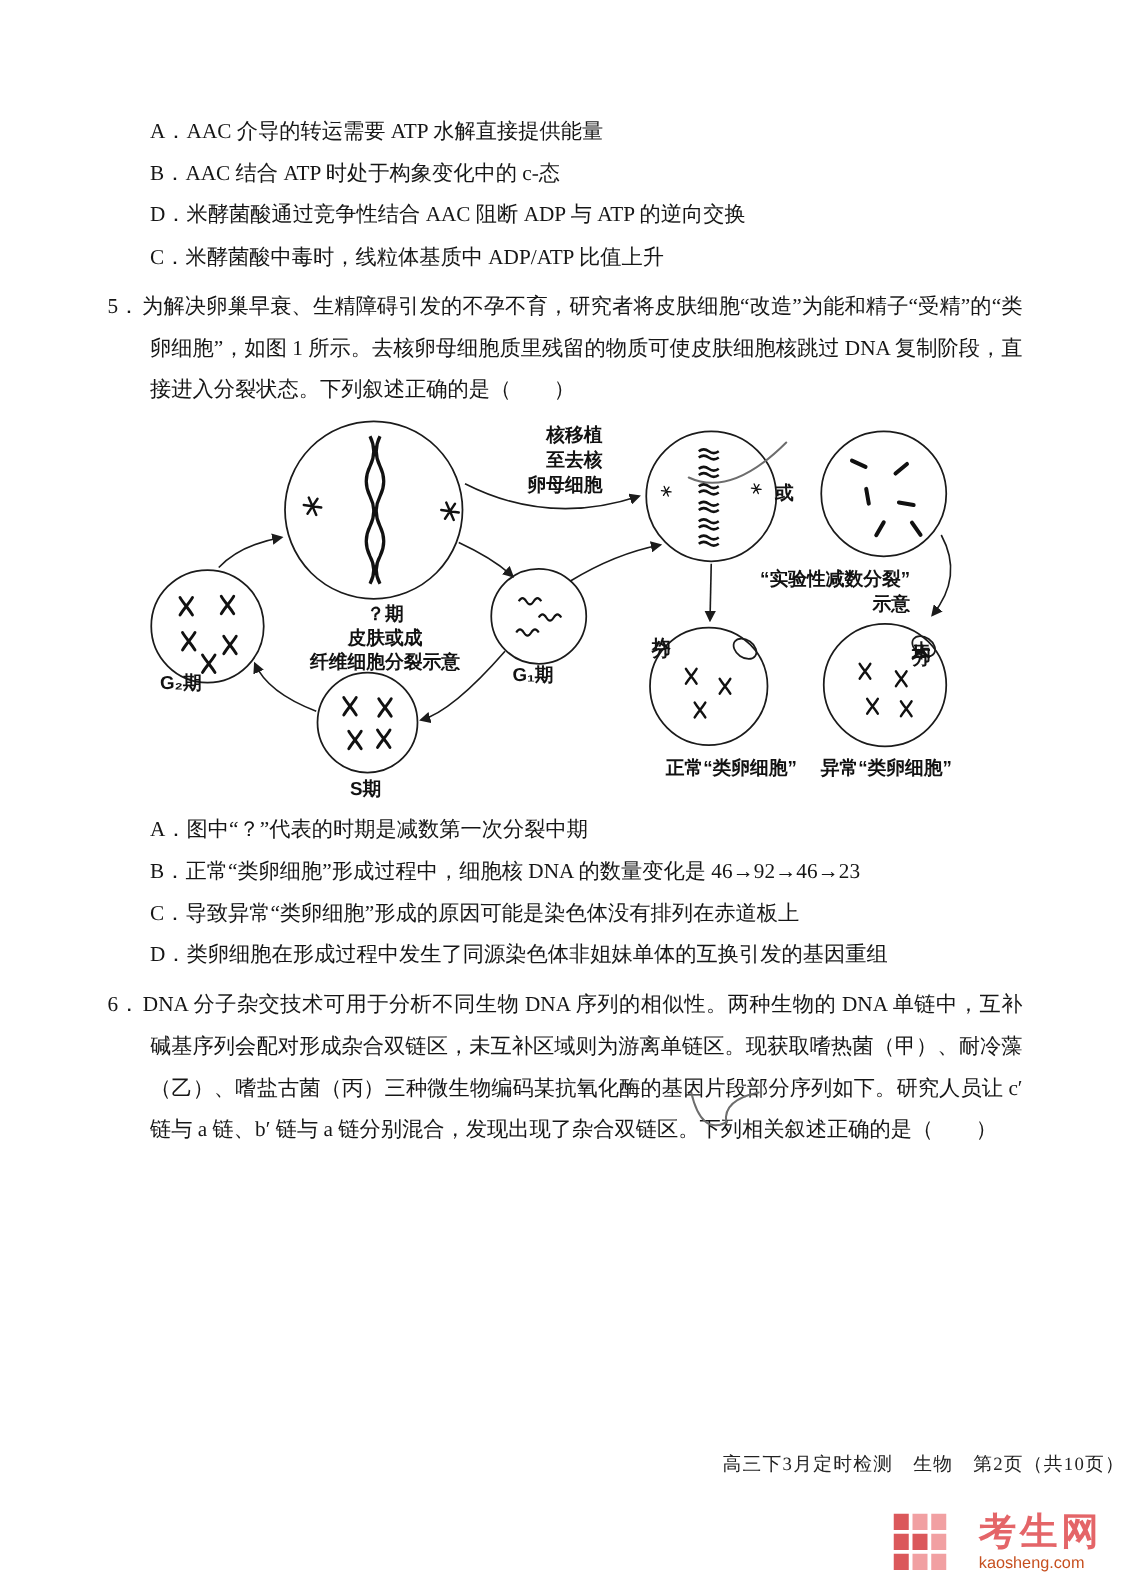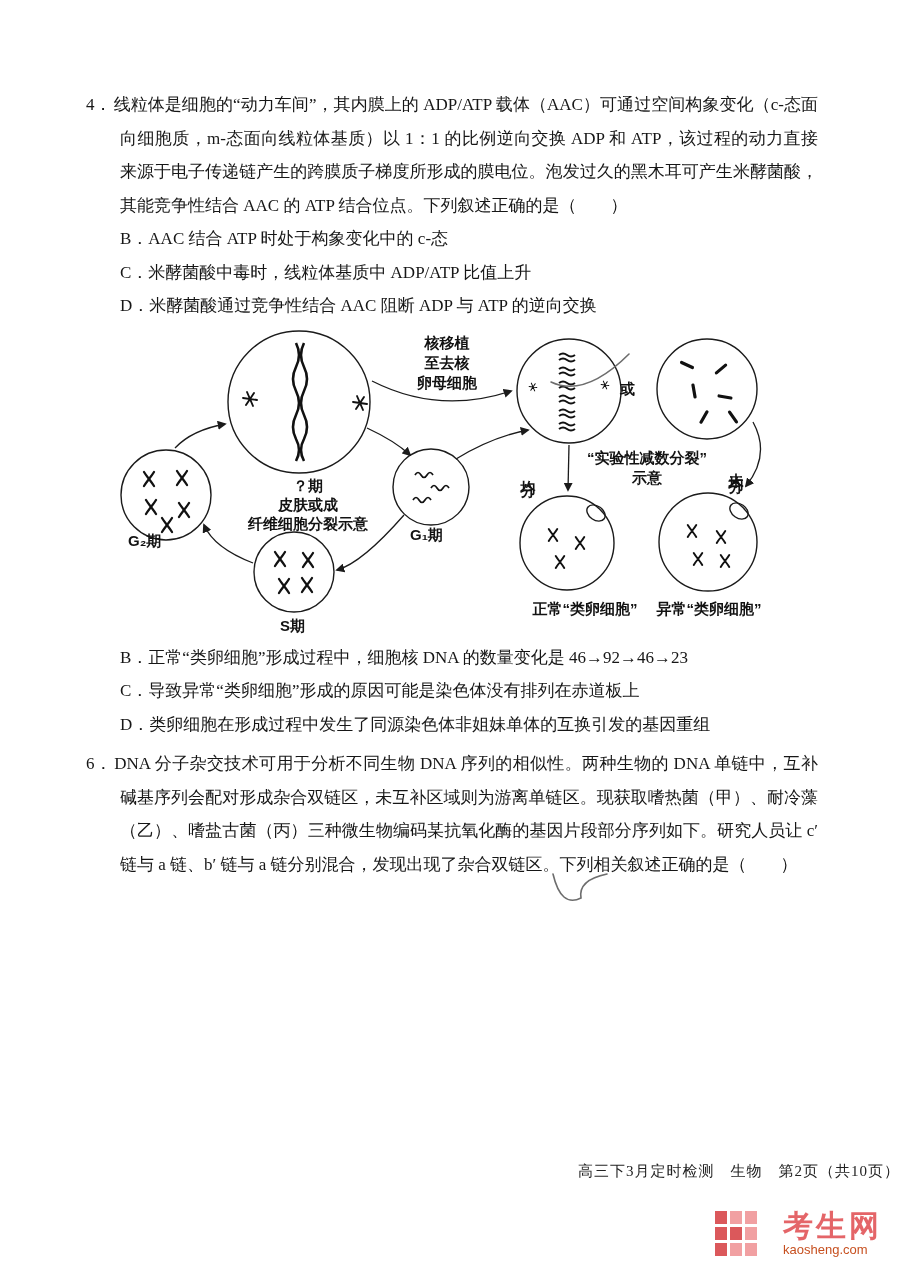--- a/index.html
+++ b/index.html
@@ -22,21 +22,21 @@
 
   
   .diagram-wrap {
     position:relative; width:700px; height:312px;
     margin:6px 0 0 18px;
     font-family:"Liberation Sans","DejaVu Sans",sans-serif;
   }
   .diagram-wrap svg { position:absolute; left:0; top:0; }
   .dlabel {
     position:absolute; font-size:15px; font-weight:bold; color:#121212;
-    line-height:20px; text-align:center;
+    line-height:20px; text-align:right;
   }
   .pre { white-space:pre-line; }
   .ctr { text-align:center; }
   .vert { writing-mode:vertical-rl; text-orientation:upright; letter-spacing:3px; }
 
   .mem { fill:none; stroke:#1b1b1b; stroke-width:1.4; }
   .chr { fill:none; stroke:#111; }
   .thick { stroke-width:2.6; }
   .arr { fill:none; stroke:#1b1b1b; stroke-width:1.3; marker-end:url(#ah); }
 
@@ -66,27 +66,28 @@
     font-family:"Liberation Sans","DejaVu Sans",sans-serif; }
   .wm-domain { font-size:13px; color:#c2410c; line-height:15px;
     font-family:"Liberation Sans","DejaVu Sans",sans-serif; }
 </style>
 </head>
 <body>
 
 <div class="content">
 
   <div class="question">
-    <p class="q-stem"><span class="q-num">4．</span><span>线粒体是细胞的“动力车间”，其内膜上的 ADP/ATP 载体（AAC）可通过空间构象变化（c-态面向细胞质，m-态面向线粒体基质）以 1：1 的比例逆向交换 ADP 和 ATP，该过程的动力直接来源于电子传递链产生的跨膜质子梯度所形成的膜电位。泡发过久的黑木耳可产生米酵菌酸，其能竞争性结合 AAC 的 ATP 结合位点。下列叙述正确的是（　　）</span></p>
+    <p class="q-option">A．AAC 介导的转运需要 ATP 水解直接提供能量</p>
     <p class="q-option">B．AAC 结合 ATP 时处于构象变化中的 c-态</p>
+    <p class="q-option">D．米酵菌酸通过竞争性结合 AAC 阻断 ADP 与 ATP 的逆向交换</p>
     <p class="q-option">C．米酵菌酸中毒时，线粒体基质中 ADP/ATP 比值上升</p>
-    <p class="q-option">D．米酵菌酸通过竞争性结合 AAC 阻断 ADP 与 ATP 的逆向交换</p>
   </div>
 
   <div class="question">
+    <p class="q-stem"><span class="q-num">5．</span><span>为解决卵巢早衰、生精障碍引发的不孕不育，研究者将皮肤细胞“改造”为能和精子“受精”的“类卵细胞”，如图 1 所示。去核卵母细胞质里残留的物质可使皮肤细胞核跳过 DNA 复制阶段，直接进入分裂状态。下列叙述正确的是（　　）</span></p>
 
     <div class="diagram-wrap">
       <svg width="700" height="312" viewBox="0 0 700 312">
         <defs>
           <marker id="ah" viewBox="0 0 10 10" refX="8" refY="5" markerWidth="7" markerHeight="7" orient="auto-start-reverse">
             <path d="M0,0 L10,5 L0,10 Z" fill="#1b1b1b"></path>
           </marker>
           <g id="chrX">
               <path d="M-5,-7 C-2,-2 2,2 5,7 M5,-7 C2,-2 -2,2 -5,7" stroke="#111" stroke-width="2.3" fill="none" stroke-linecap="round"></path>
             </g>
@@ -204,20 +205,21 @@
       <div class="dlabel pre ctr" style="left:118px; top:147px; width:172px; line-height:19px;">？期
 皮肤或成
 纤维细胞分裂示意</div>
       <div class="dlabel" style="left:24px; top:202px;">G₂期</div>
       <div class="dlabel" style="left:306px; top:196px;">G₁期</div>
       <div class="dlabel" style="left:176px; top:287px;">S期</div>
       <div class="dlabel ctr" style="left:408px; top:270px; width:146px;">正常“类卵细胞”</div>
       <div class="dlabel ctr" style="left:532px; top:270px; width:146px;">异常“类卵细胞”</div>
     </div>
 
+    <p class="q-option">A．图中“？”代表的时期是减数第一次分裂中期</p>
     <p class="q-option">B．正常“类卵细胞”形成过程中，细胞核 DNA 的数量变化是 46→92→46→23</p>
     <p class="q-option">C．导致异常“类卵细胞”形成的原因可能是染色体没有排列在赤道板上</p>
     <p class="q-option">D．类卵细胞在形成过程中发生了同源染色体非姐妹单体的互换引发的基因重组</p>
   </div>
 
   <div class="question">
     <p class="q-stem"><span class="q-num">6．</span><span>DNA 分子杂交技术可用于分析不同生物 DNA 序列的相似性。两种生物的 DNA 单链中，互补碱基序列会配对形成杂合双链区，未互补区域则为游离单链区。现获取嗜热菌（甲）、耐冷藻（乙）、嗜盐古菌（丙）三种微生物编码某抗氧化酶的基因片段部分序列如下。研究人员让 c′ 链与 a 链、b′ 链与 a 链分别混合，发现出现了杂合双链区。下列相关叙述正确的是（　　）</span></p>
   </div>
 
 </div>

